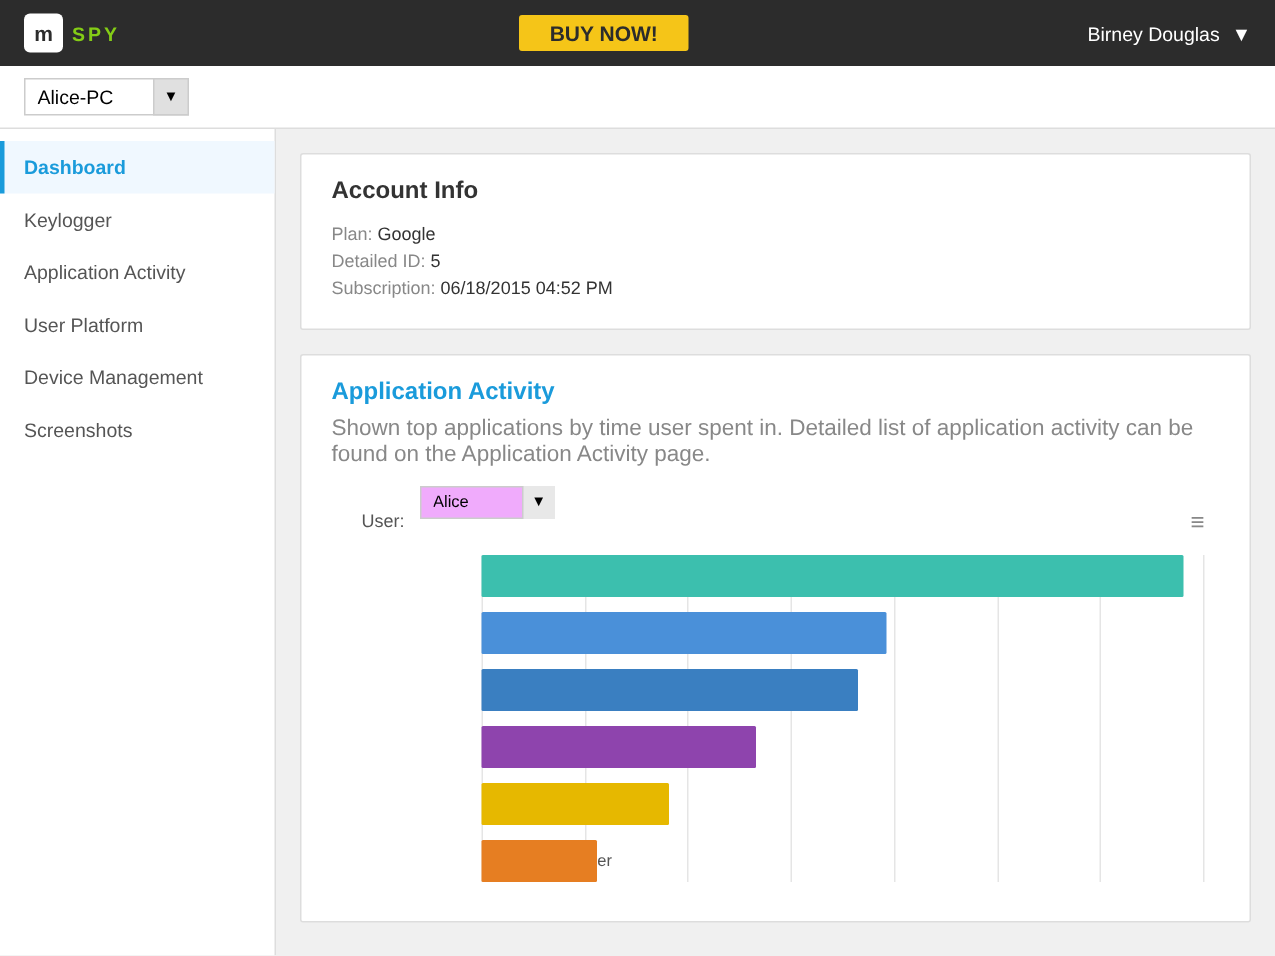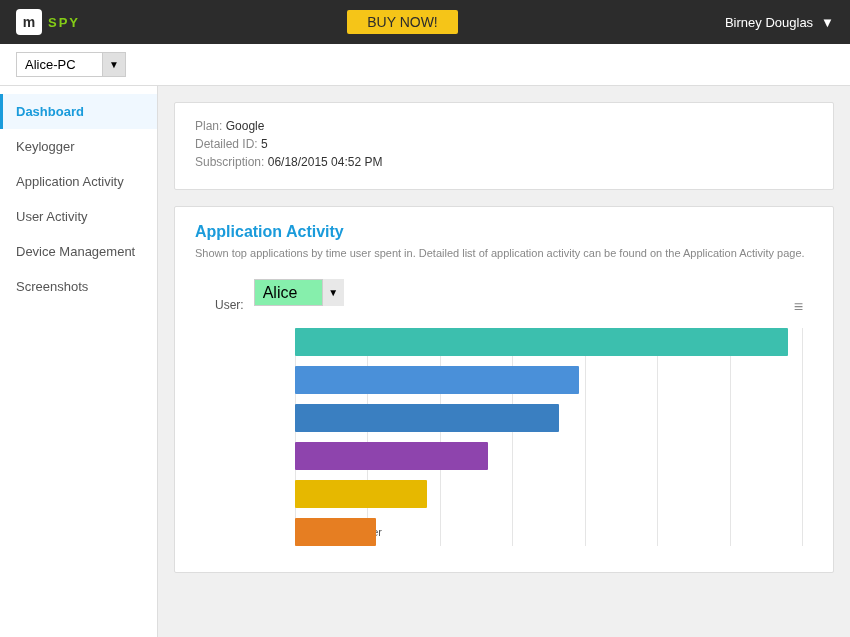--- a/index.html
+++ b/index.html
@@ -31,21 +31,21 @@
     }
     #logo-text {
       color: #84cc16;
       font-size: 13px;
       font-weight: bold;
       letter-spacing: 2px;
     }
     #buy-now-btn {
       background: #f5c518;
       color: #2c2c2c;
-      font-weight: normal;
+      font-weight: bold;
       font-size: 14px;
       border: none;
       padding: 4px 20px;
       cursor: pointer;
       border-radius: 2px;
     }
     #user-area {
       display: flex;
       align-items: center;
       gap: 8px;
@@ -91,21 +91,21 @@
     }
 
     
     #main {
       display: flex;
       height: calc(637px - 44px - 42px);
     }
 
     
     #sidebar {
-      width: 158px;
+      width: 184px;
       background: white;
       border-right: 1px solid #ddd;
       padding-top: 8px;
       flex-shrink: 0;
     }
     .sidebar-item {
       padding: 10px 16px;
       color: #555;
       cursor: pointer;
       font-size: 13px;
@@ -168,46 +168,46 @@
       border-radius: 2px;
       padding: 16px 20px;
     }
     #app-activity-card h2 {
       font-size: 16px;
       color: #1a9bdb;
       font-weight: bold;
       margin-bottom: 6px;
     }
     #app-activity-card .subtitle {
-      font-size: 11px;
+      font-size: 15px;
       color: #888;
-      margin-bottom: 14px;
+      margin-bottom: 4px;
     }
     #user-filter {
       display: flex;
       align-items: center;
       gap: 10px;
       margin-bottom: 16px;
       margin-left: 20px;
     }
     #user-filter label {
       font-size: 12px;
       color: #555;
       margin-top: 25px;
     }
     #user-select-wrapper {
       position: relative;
       display: inline-block;
     }
     #user-select {
       appearance: none;
-      background: #86efac;
+      background: #f0abfc;
       border: 1px solid #ccc;
       padding: 4px 28px 4px 8px;
-      font-size: 16px;
+      font-size: 11px;
       cursor: pointer;
       min-width: 90px;
     }
     #user-select-arrow {
       position: absolute;
       right: 0;
       top: 0;
       bottom: 0;
       width: 22px;
       background: #e8e8e8;
@@ -293,31 +293,32 @@
     <div id="device-select-arrow">▼</div>
   </div>
 </div>
 
 <div id="main">
 
   <div id="sidebar">
     <div class="sidebar-item active">Dashboard</div>
     <div class="sidebar-item">Keylogger</div>
     <div class="sidebar-item">Application Activity</div>
-    <div class="sidebar-item">User Activity</div>
+    <div class="sidebar-item">User Platform</div>
     <div class="sidebar-item">Device Management</div>
     <div class="sidebar-item">Screenshots</div>
   </div>
 
   <div id="content">
 
     <div id="info-cards">
 
 
       <div class="info-card">
+        <h2>Account Info</h2>
         <div class="info-row"><span class="label">Plan:</span> <span class="value">Google</span></div>
         <div class="info-row"><span class="label">Detailed ID:</span> <span class="value">5</span></div>
         <div class="info-row"><span class="label">Subscription:</span> <span class="value">06/18/2015 04:52 PM</span></div>
       </div>
     </div>
 
     <div id="app-activity-card">
       <h2>Application Activity</h2>
       <p class="subtitle">Shown top applications by time user spent in. Detailed list of application activity can be found on the Application Activity page.</p>
 

